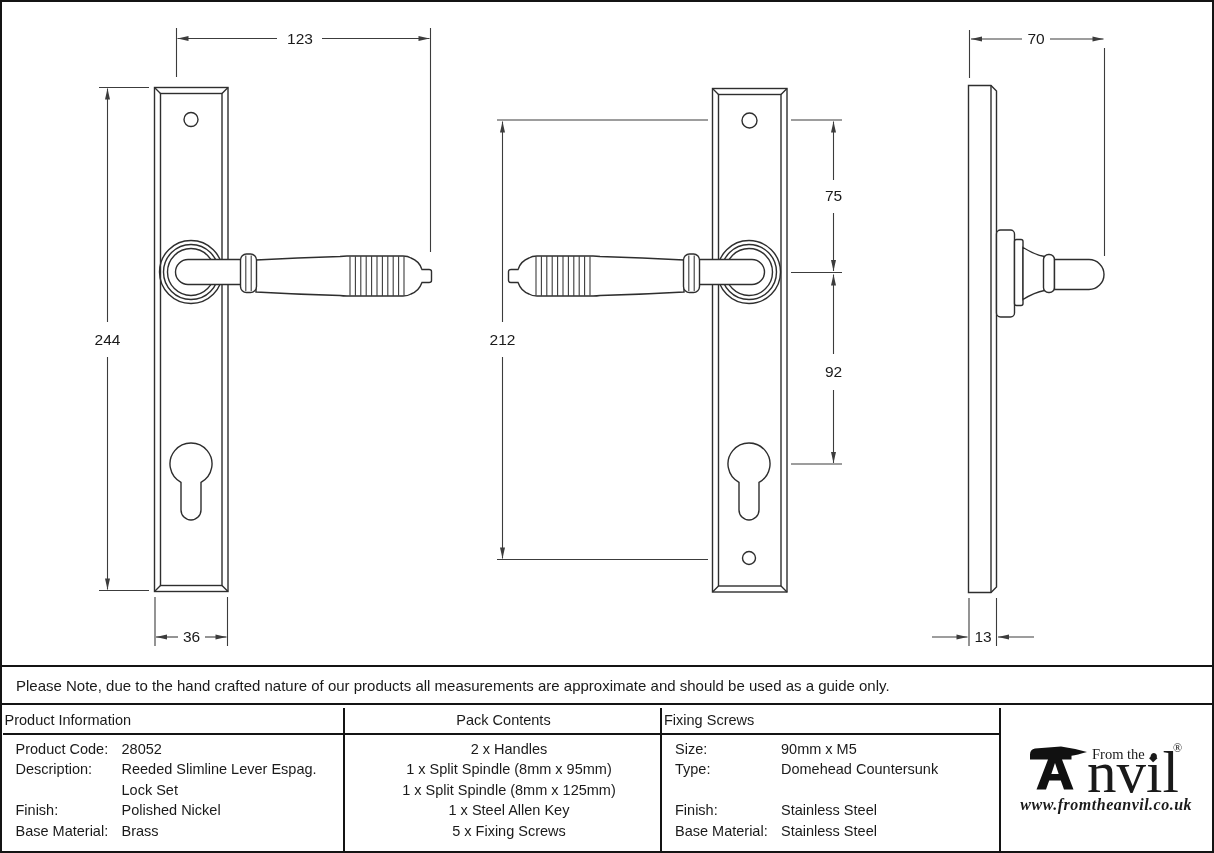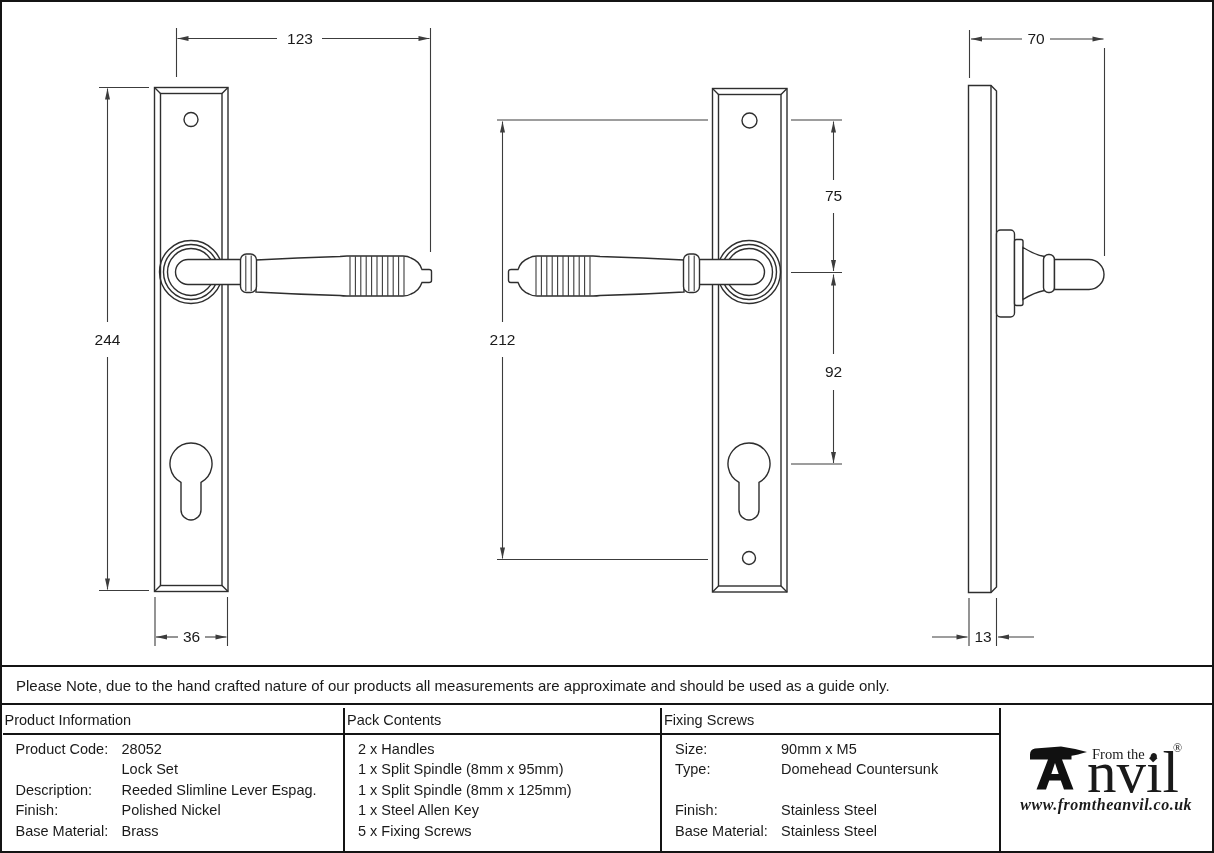--- a/index.html
+++ b/index.html
@@ -11,21 +11,21 @@
   .partw{fill:#ffffff;stroke:#2e2e2e;stroke-width:1.4;}
   .dim{stroke:#3c3c3c;stroke-width:1.1;fill:none;}
   .dimtxt{font-family:"Liberation Sans",sans-serif;font-size:15.5px;fill:#1a1a1a;text-anchor:middle;}
   .note-row{position:absolute;left:0;right:0;top:665px;height:40px;box-sizing:border-box;
             border-top:2.5px solid #141414;border-bottom:2.5px solid #141414;
             display:flex;align-items:center;padding-left:16px;font-size:15px;background:#fff;}
   .spec-table{position:absolute;left:2.5px;right:2.5px;top:708px;bottom:2.5px;display:flex;background:#fff;}
   .col{box-sizing:border-box;}
   .col-b{border-right:2.5px solid #141414;}
   .col1{width:342.5px;}
-  .col2{width:317px;}
+  .col2{width:317px;text-align:center;}
   .col3{width:339px;}
   .col4{flex:1;position:relative;}
   .col-header{height:24.5px;line-height:25px;border-bottom:2.5px solid #141414;
               padding-left:2px;font-size:14.5px;}
   .col-body{padding-top:4px;font-size:14.5px;}
   .kv-row{display:flex;height:20.5px;line-height:20.5px;}
   .kv-label{width:106px;flex:none;padding-left:13px;}
   .kv-value{flex:1;}
   .list-item{height:20.5px;line-height:20.5px;padding-left:13px;}
   
@@ -160,26 +160,26 @@
   <div class="spec-table">
 
     <div class="col col1 col-b">
       <div class="col-header">Product Information</div>
       <div class="col-body">
         <div class="kv-row">
           <span class="kv-label">Product Code:</span>
           <span class="kv-value">28052</span>
         </div>
         <div class="kv-row">
+          <span class="kv-label">Description:</span>
+          <span class="kv-value">Reeded Slimline Lever Espag.</span>
+        </div>
+        <div class="kv-row">
           <span class="kv-label"></span>
           <span class="kv-value">Lock Set</span>
-        </div>
-        <div class="kv-row">
-          <span class="kv-label">Description:</span>
-          <span class="kv-value">Reeded Slimline Lever Espag.</span>
         </div>
         <div class="kv-row">
           <span class="kv-label">Finish:</span>
           <span class="kv-value">Polished Nickel</span>
         </div>
         <div class="kv-row">
           <span class="kv-label">Base Material:</span>
           <span class="kv-value">Brass</span>
         </div>
       </div>

